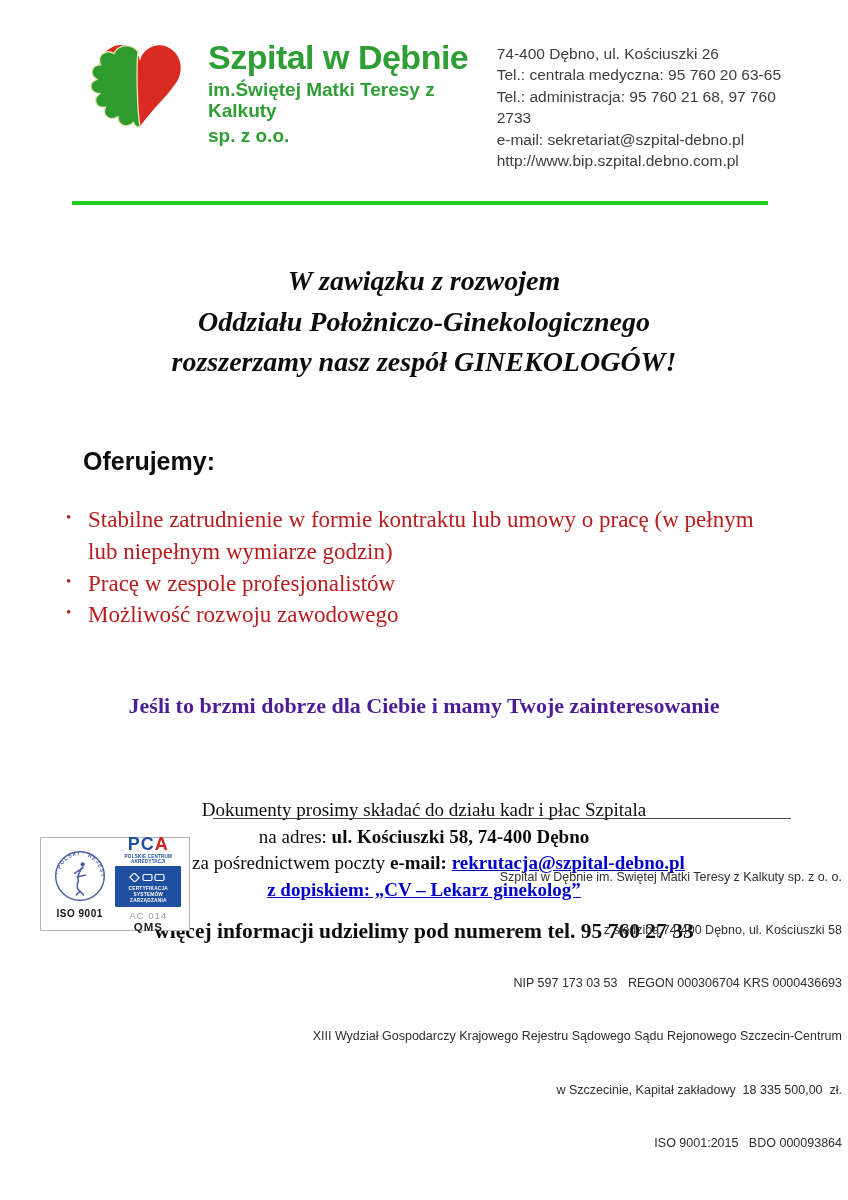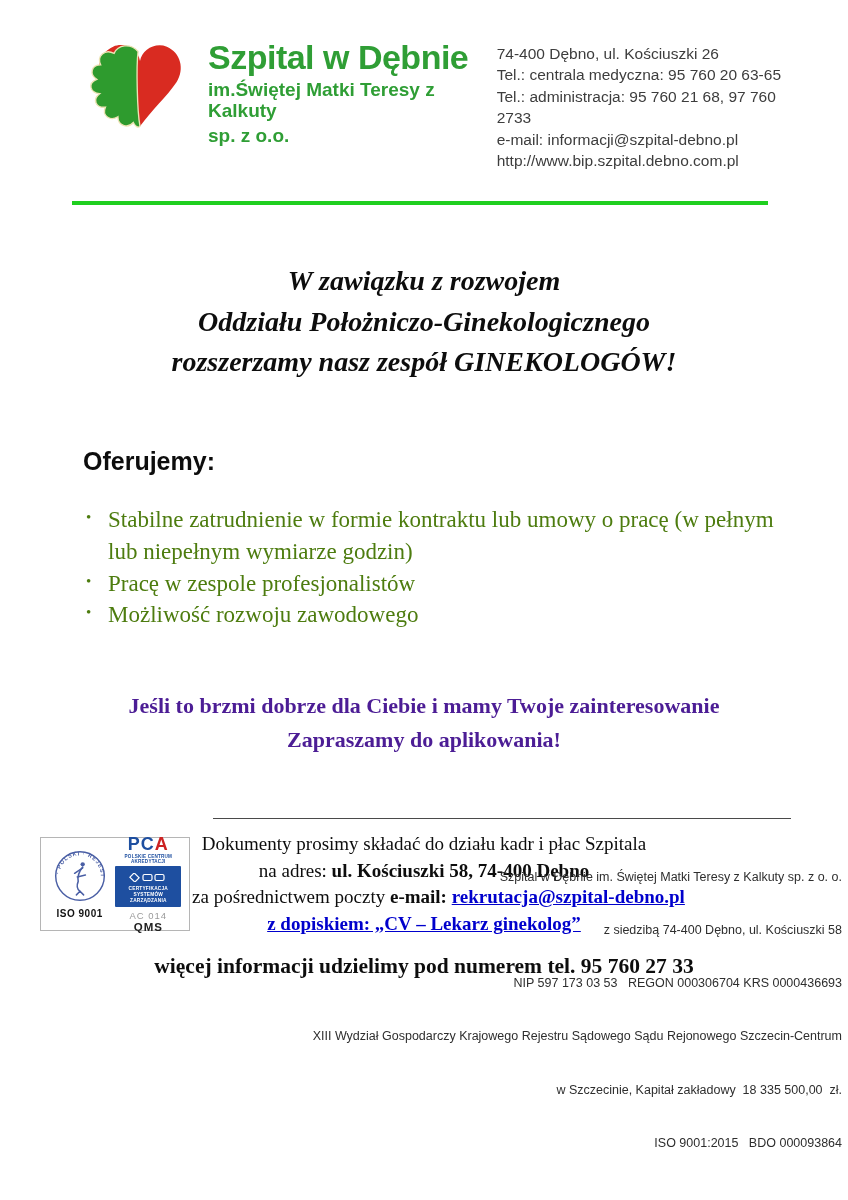--- a/index.html
+++ b/index.html
@@ -56,26 +56,26 @@
 
   
   .offer-heading {
     margin: 64px 0 0 83px;
     font-size: 25px;
     font-weight: bold;
     color: #0d0d0d;
   }
   .offer-list {
     margin: 28px 60px 0 0;
-    padding-left: 84px;
+    padding-left: 64px;
     list-style: none;
     font-family: "Liberation Serif", serif;
     font-size: 23px;
     line-height: 1.38;
-    color: #4d7c0f;
+    color: #b91c1c;
   }
   .offer-list li { position: relative; padding-left: 24px; }
   .offer-list li::before {
     content: "•";
     position: absolute;
     left: 2px;
     top: 3px;
     font-size: 15px;
   }
 
@@ -171,21 +171,21 @@
     </div>
     <div class="logo-text">
       <div class="logo-name">Szpital w Dębnie</div>
       <div class="logo-sub">im.Świętej Matki Teresy z Kalkuty</div>
       <div class="logo-suffix">sp. z o.o.</div>
     </div>
     <div class="contact">
       <div>74-400 Dębno, ul. Kościuszki 26</div>
       <div>Tel.: centrala medyczna: 95 760 20 63-65</div>
       <div>Tel.: administracja: 95 760 21 68, 97 760 2733</div>
-      <div>e-mail: informacji@szpital-debno.pl</div>
+      <div>e-mail: sekretariat@szpital-debno.pl</div>
       <div>http://www.bip.szpital.debno.com.pl</div>
     </div>
   </div>
 
   <div class="green-rule"></div>
 
   <div class="main-title">
     <div>W zawiązku z rozwojem</div>
     <div>Oddziału Położniczo-Ginekologicznego</div>
     <div>rozszerzamy nasz zespół GINEKOLOGÓW!</div>
@@ -193,21 +193,20 @@
 
   <div class="offer-heading">Oferujemy:</div>
   <ul class="offer-list">
     <li>Stabilne zatrudnienie w formie kontraktu lub umowy o pracę (w pełnym lub niepełnym wymiarze godzin)</li>
     <li>Pracę w zespole profesjonalistów</li>
     <li>Możliwość rozwoju zawodowego</li>
   </ul>
 
   <div class="invitation">
     <div>Jeśli to brzmi dobrze dla Ciebie i mamy Twoje zainteresowanie</div>
-    <div>Zapraszamy do aplikowania!</div>
   </div>
 
   <div class="application">
     <div>Dokumenty prosimy składać do działu kadr i płac Szpitala</div>
     <div><span>na adres: </span><span class="b">ul. Kościuszki 58, 74-400 Dębno</span></div>
     <div><span>lub za pośrednictwem poczty </span><span class="b">e-mail: </span><a class="link">rekrutacja@szpital-debno.pl</a></div>
     <div><a class="link">z dopiskiem: „CV – Lekarz ginekolog”</a></div>
   </div>
 
   <div class="phone-info">więcej informacji udzielimy pod numerem tel. 95 760 27 33</div>

